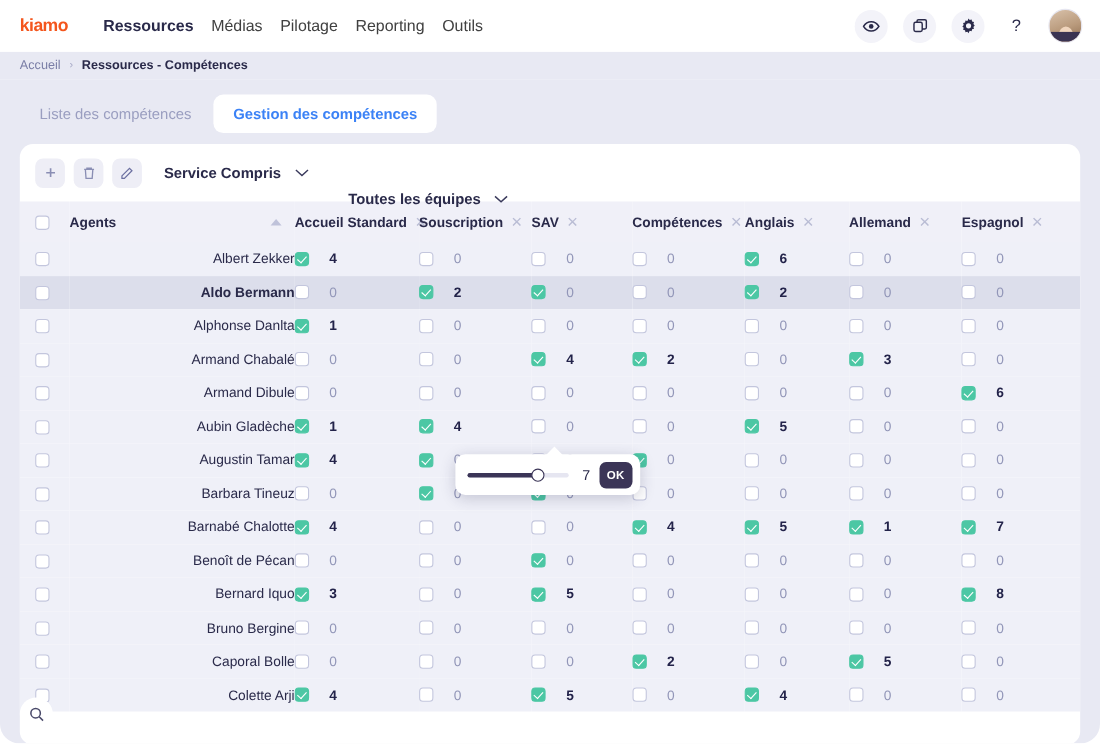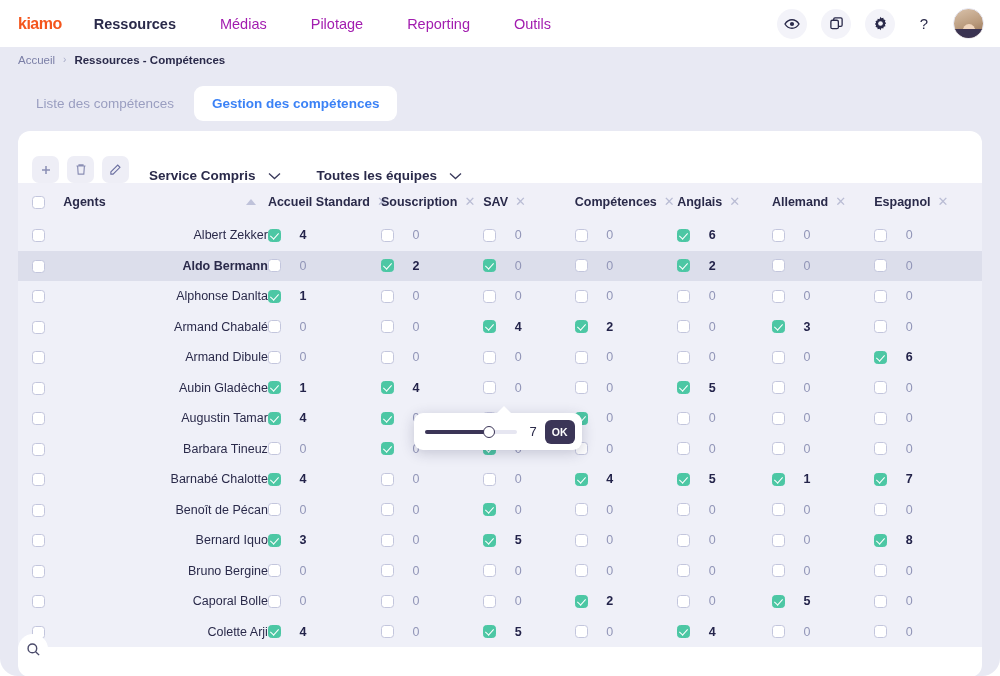--- a/index.html
+++ b/index.html
@@ -28,24 +28,24 @@
     z-index: 30;
   }
   .logo {
     font-size: 16px;
     font-weight: bold;
     color: #f4561d;
     letter-spacing: -0.5px;
     margin-right: 32px;
     user-select: none;
   }
-  .nav-items { display: flex; align-items: center; gap: 44px; }
+  .nav-items { display: flex; align-items: center; gap: 16px; }
   .nav-item {
     font-size: 14.5px;
-    color: #a21caf;
+    color: #404040;
     cursor: pointer;
     white-space: nowrap;
   }
   .nav-item.active { color: #2a2a4a; font-weight: bold; }
   .nav-right { margin-left: auto; display: flex; align-items: center; gap: 14px; }
   .icon-btn {
     width: 30px; height: 30px;
     border-radius: 50%;
     background: #f3f3f9;
     display: flex; align-items: center; justify-content: center;
@@ -125,21 +125,21 @@
     border-radius: 12px;
     height: calc(100% - 44px);
     overflow: hidden;
     position: relative;
   }
 
   
   .toolbar {
     height: 52px;
     display: flex;
-    align-items: flex-end;
+    align-items: center;
     padding: 0 14px;
     gap: 8px;
   }
   .tool-sq {
     width: 27px; height: 27px;
     border-radius: 7px;
     background: #eeeef6;
     display: flex; align-items: center; justify-content: center;
     cursor: pointer;
     color: #8a8eb4;

